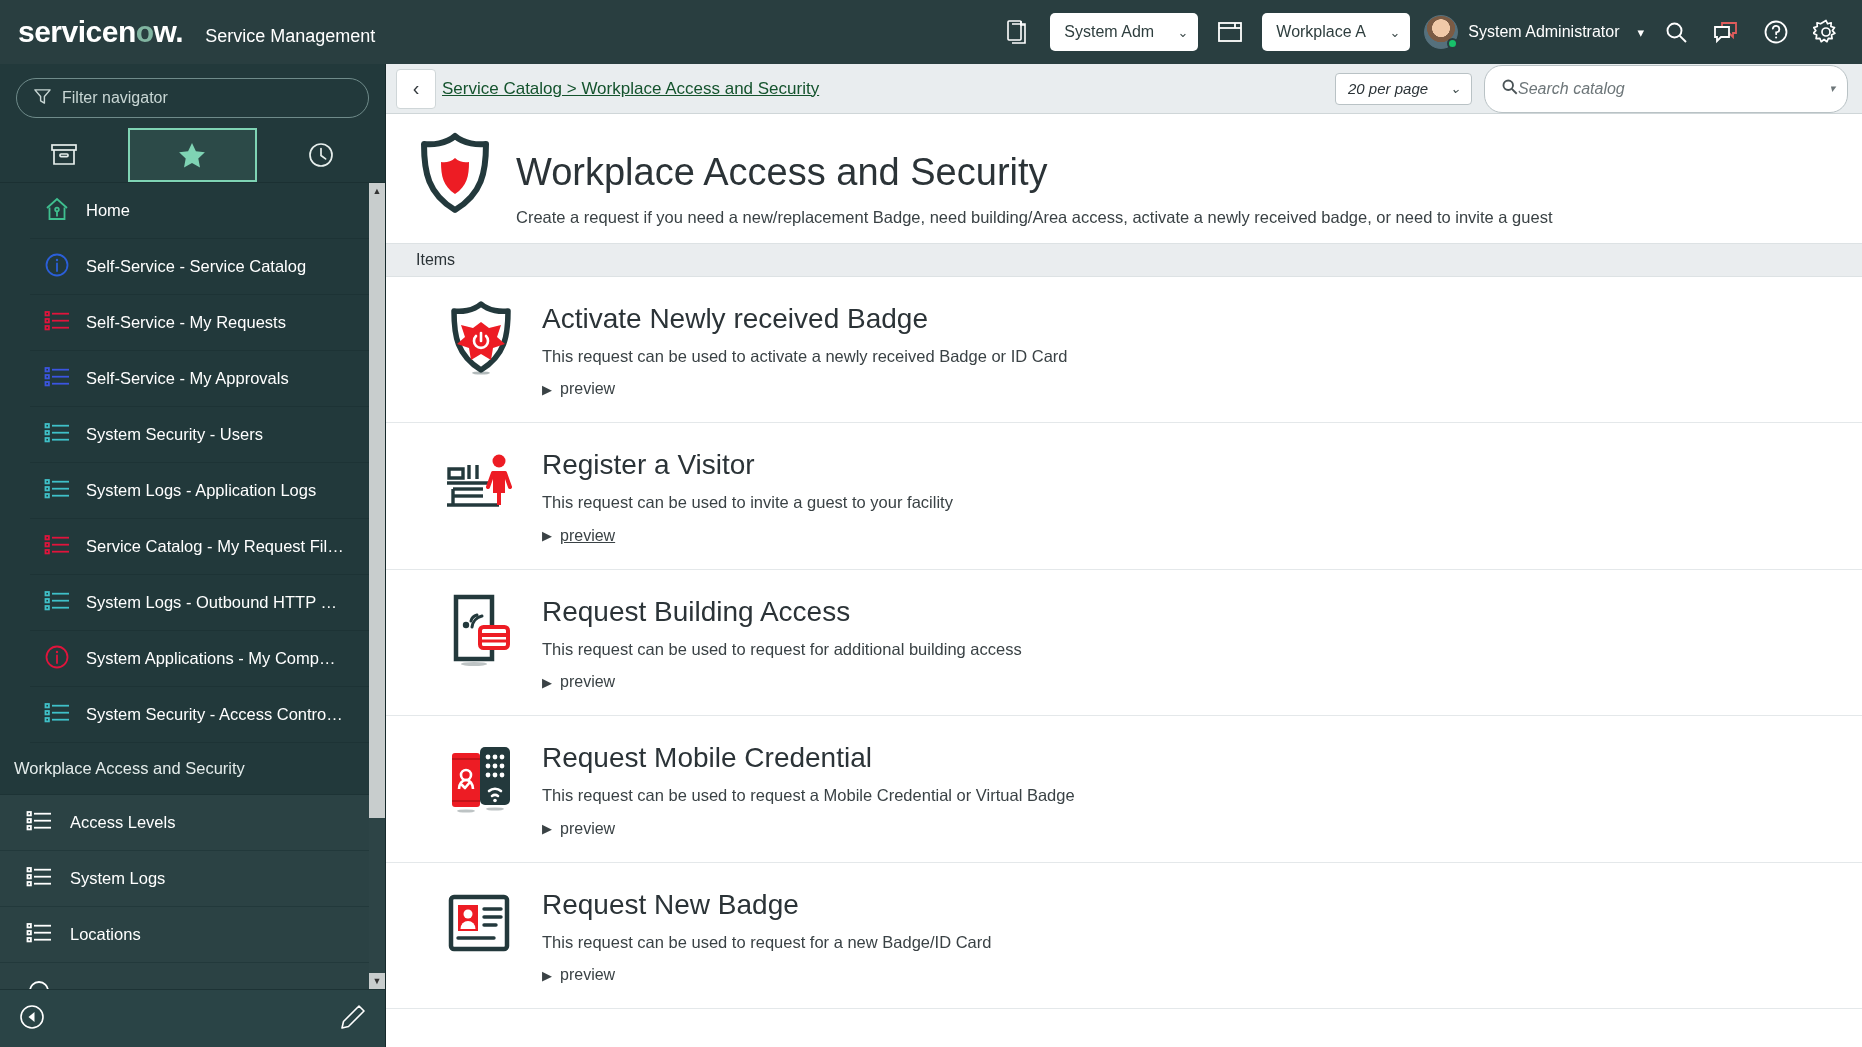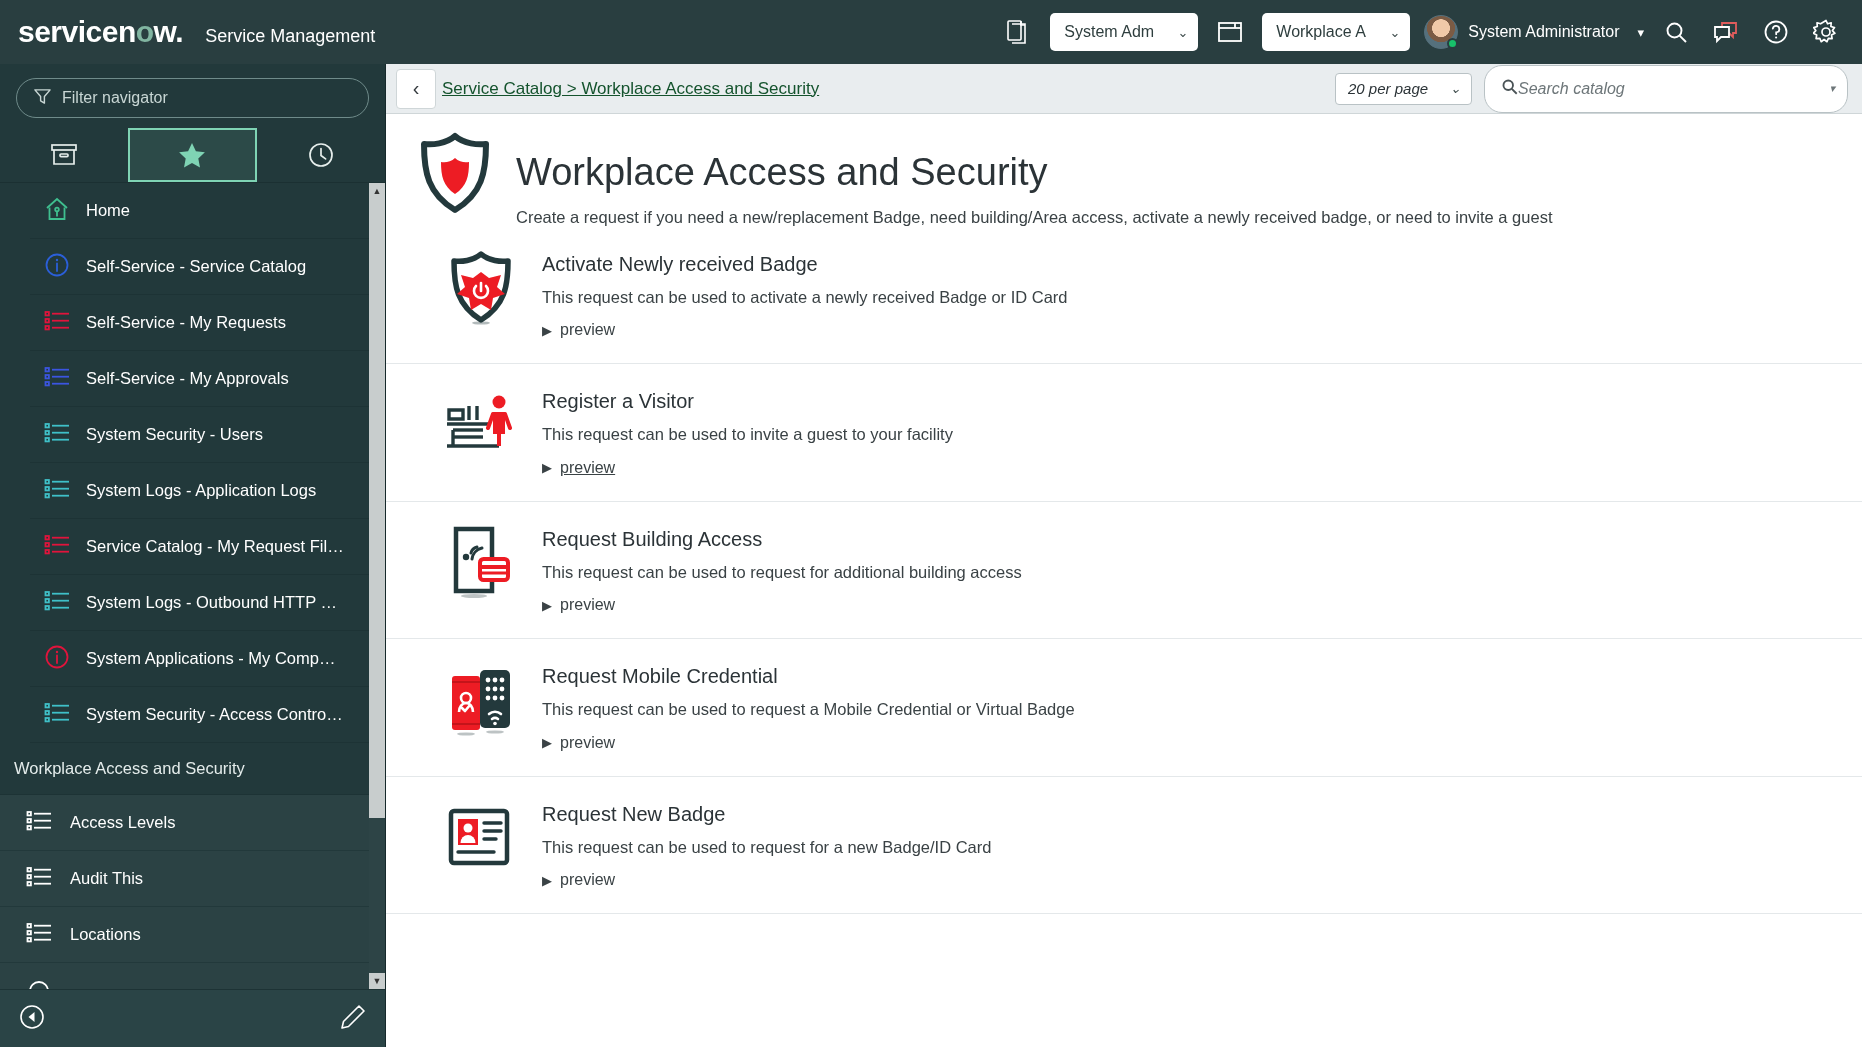--- a/index.html
+++ b/index.html
@@ -161,21 +161,21 @@
   .cat-item {
     display: flex; gap: 22px; padding: 22px 24px 24px 56px;
     border-bottom: 1px solid #e4e8ea; align-items: flex-start;
   }
   .cat-icon {
     width: 78px; flex: 0 0 78px; height: 78px;
     display: flex; align-items: center; justify-content: center;
   }
   .cat-body { padding-top: 4px; }
   .cat-name {
-    font-size: 20px; color: #2b3337; font-weight: normal;
+    font-size: 28px; color: #2b3337; font-weight: normal;
     cursor: pointer; margin-bottom: 12px;
   }
   .cat-desc { font-size: 16.5px; color: #3a4245; margin-bottom: 14px; }
   .preview-link {
     display: inline-flex; align-items: center; gap: 8px;
     font-size: 16px; color: #3a4245; cursor: pointer;
   }
   .preview-link.underlined .ptext { text-decoration: underline; }
   .tri { font-size: 13px; color: #3a4245; }
 </style>
@@ -428,21 +428,21 @@
             <span>
               <svg width="26" height="22" viewBox="0 0 26 22" fill="none" stroke="#ffffff" stroke-width="1.8">
                 <rect x="1.5" y="2" width="3.4" height="3.4"></rect>
                   <path d="M8 3.7 h17"></path>
                 <rect x="1.5" y="9" width="3.4" height="3.4"></rect>
                   <path d="M8 10.7 h17"></path>
                 <rect x="1.5" y="16" width="3.4" height="3.4"></rect>
                   <path d="M8 17.7 h17"></path>
               </svg>
             </span>
-            <span class="label">Audit This</span>
+            <span class="label">System Logs</span>
           </div>
           <div class="nav-sub">
             <span>
               <svg width="26" height="22" viewBox="0 0 26 22" fill="none" stroke="#ffffff" stroke-width="1.8">
                 <rect x="1.5" y="2" width="3.4" height="3.4"></rect>
                   <path d="M8 3.7 h17"></path>
                 <rect x="1.5" y="9" width="3.4" height="3.4"></rect>
                   <path d="M8 10.7 h17"></path>
                 <rect x="1.5" y="16" width="3.4" height="3.4"></rect>
                   <path d="M8 17.7 h17"></path>
@@ -515,20 +515,21 @@
               <path d="M39 4 C30 12 16 13 8 12 C8 40 12 62 39 78 C66 62 70 40 70 12 C62 13 48 12 39 4 z" fill="#fff" stroke="#23393c" stroke-width="6" stroke-linejoin="round"></path>
               <path d="M39 26 C35 30 29 31 25 30 C25 44 27 54 39 62 C51 54 53 44 53 30 C49 31 43 30 39 26 z" fill="#ed1c24"></path>
             </svg>
           </div>
           <div class="page-head-text">
             <div class="page-title">Workplace Access and Security</div>
             <div class="page-desc">Create a request if you need a new/replacement Badge, need building/Area access, activate a newly received badge, or need to invite a guest</div>
           </div>
         </div>
 
+        <div class="items-bar">Items</div>
 
         <div class="cat-item">
           <div class="cat-icon">
             <svg width="72" height="76" viewBox="0 0 72 76">
               <path d="M36 4 C28 11 16 12 9 11 C9 36 12 55 36 70 C60 55 63 36 63 11 C56 12 44 11 36 4 z" fill="#fff" stroke="#23393c" stroke-width="5.5" stroke-linejoin="round"></path>
               <path d="M36 22 L44 28 L56 25 L52 37 L60 44 L48 48 L46 60 L36 54 L26 60 L24 48 L12 44 L20 37 L16 25 L28 28 z" fill="#ed1c24"></path>
               <circle cx="36" cy="40" r="10" fill="#ed1c24"></circle>
               <path d="M36 33 v8" stroke="#fff" stroke-width="2.6" stroke-linecap="round"></path>
               <path d="M31 36 a7 7 0 1 0 10 0" stroke="#fff" stroke-width="2.6" fill="none" stroke-linecap="round"></path>
               <ellipse cx="36" cy="73" rx="9" ry="1.6" fill="#23393c" opacity="0.35"></ellipse>

